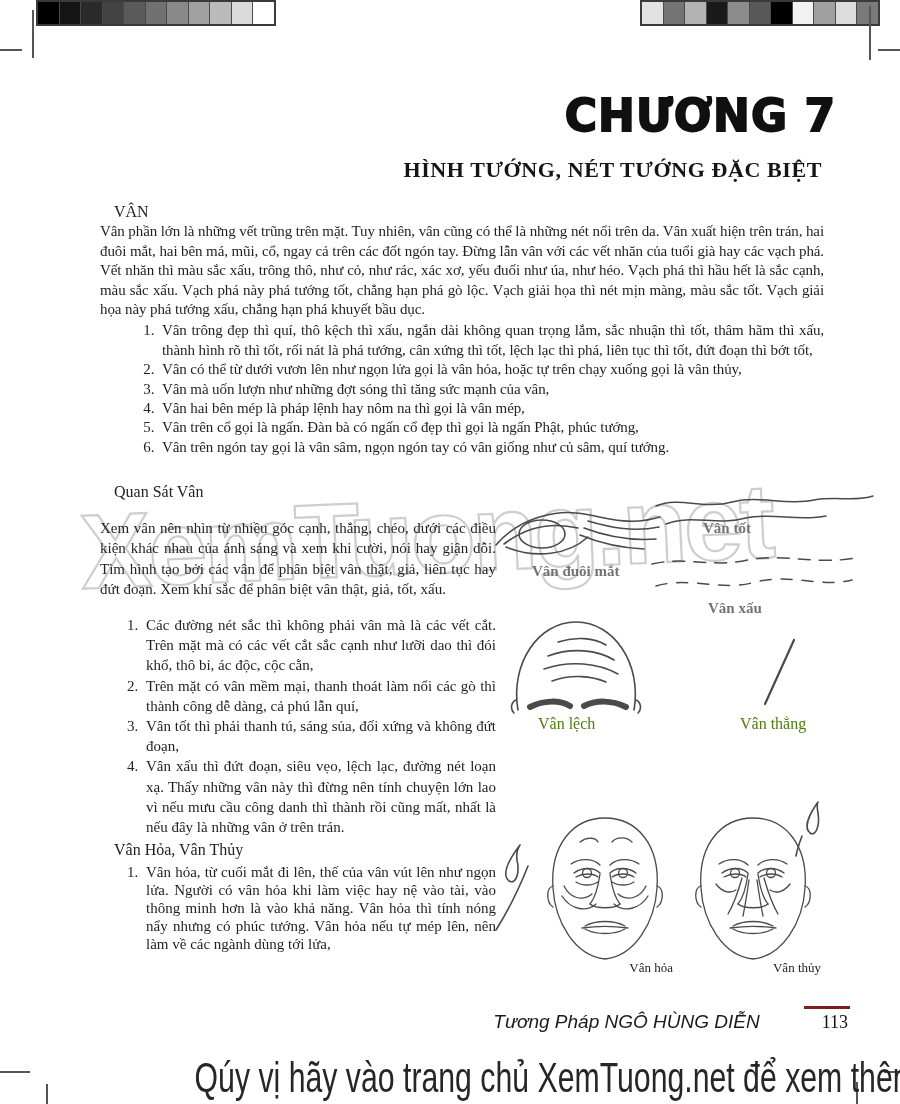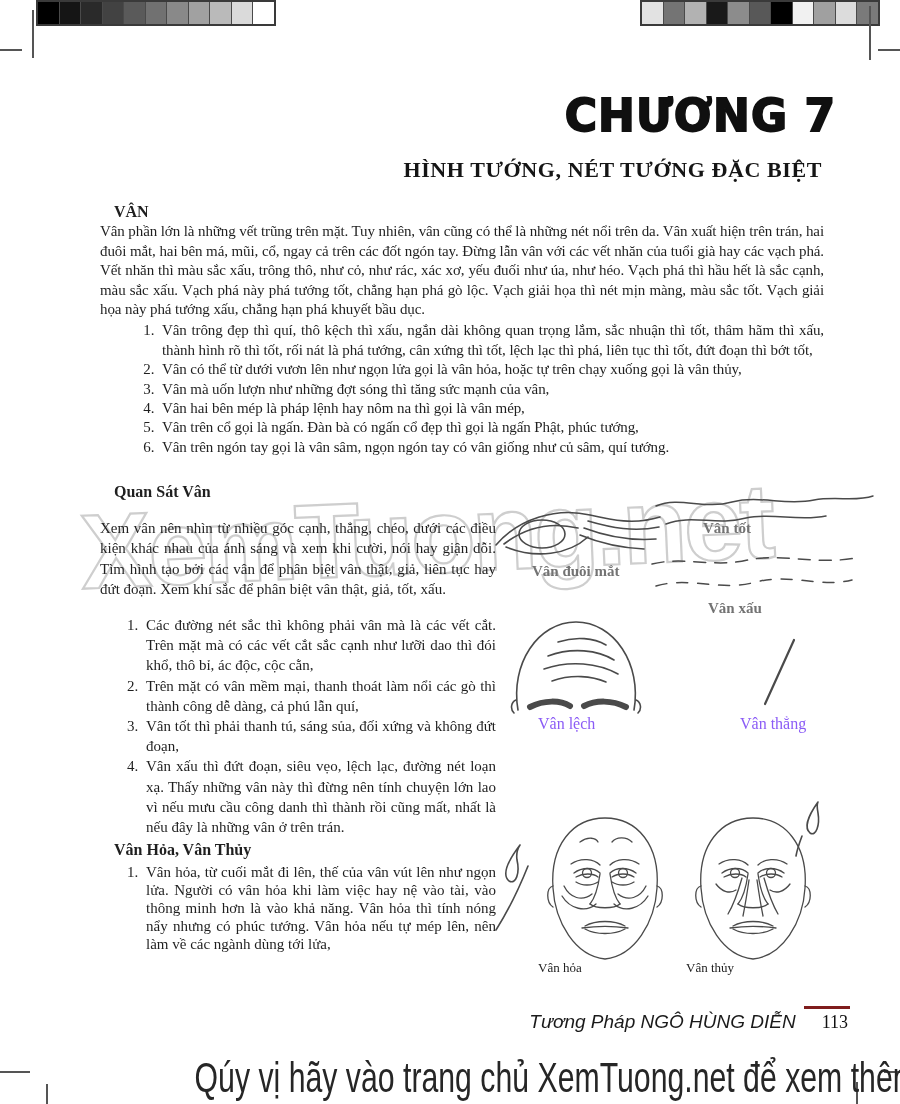--- a/index.html
+++ b/index.html
@@ -32,43 +32,43 @@
   }
   .subtitle {
     position:absolute; top:157px; right:78px; z-index:1;
     font-family:"Liberation Serif", serif; font-weight:bold; font-size:22px;
     letter-spacing:0.6px; color:#151515;
   }
 
   
   .main-text { position:absolute; left:100px; top:202px; width:724px; z-index:1;
     font-size:15px; line-height:19.4px; text-align:justify; letter-spacing:-0.1px; }
-  .sec-heading { font-weight:bold; font-size:16px; margin:0 0 1px 14px; text-align:left; }
+  .sec-heading { font-weight:normal; font-size:16px; margin:0 0 1px 14px; text-align:left; }
   .main-text p { margin:0; }
   ol.num-list { margin:2px 0 0 0; padding-left:58px; }
   ol.num-list li { padding-left:4px; }
 
   .left-col { position:absolute; left:100px; top:482px; width:396px; z-index:1;
     font-size:15px; line-height:20.6px; text-align:justify; }
   .left-col .sec-heading { margin-bottom:2px; }
   .left-col ol.num-list { padding-left:42px; line-height:20.2px; }
 
   .van-hoa-block { position:absolute; left:100px; top:840px; width:396px; z-index:1;
     font-size:15px; line-height:20.6px; text-align:justify; }
   .van-hoa-block ol.num-list { padding-left:42px; line-height:18px; }
 
   
   .fig { position:absolute; z-index:1; }
   .fig svg { display:block; }
   .fig-label-bold { position:absolute; font-weight:bold; font-size:15px; white-space:nowrap; color:#737373; }
-  .fig-label { position:absolute; font-size:16px; white-space:nowrap; color:#8b5cf6; }
-  .fig-label-small { position:absolute; font-size:13px; white-space:nowrap; color:#222; width:100%; text-align:left; }
-
-  
-  .footer { position:absolute; top:1006px; right:50px; z-index:1; display:flex; align-items:center; }
+  .fig-label { position:absolute; font-size:16px; white-space:nowrap; color:#4d7c0f; }
+  .fig-label-small { position:absolute; font-size:13px; white-space:nowrap; color:#222; width:100%; text-align:right; }
+
+  
+  .footer { position:absolute; top:1006px; right:50px; z-index:1; display:flex; align-items:center;gap:36px; }
   .footer-title { font-family:"Liberation Sans", sans-serif; font-style:italic; font-size:19px; color:#1a1a1a; padding-top:5px; }
   .footer-page { font-size:18px; color:#111; border-top:3px solid #7f1d1d; padding:3px 2px 0 18px; margin-left:8px; }
   .banner { position:absolute; top:1054px; left:0; width:900px; text-align:center; z-index:1; }
   .banner-text { display:inline-block; font-family:"Liberation Sans", sans-serif; font-size:42px;
     color:#262626; white-space:nowrap; transform:scaleX(0.72); transform-origin:center; }
 
   
   .sketch { stroke:#4a4a4a; fill:none; stroke-linecap:round; stroke-linejoin:round; }
 </style>
 </head>

